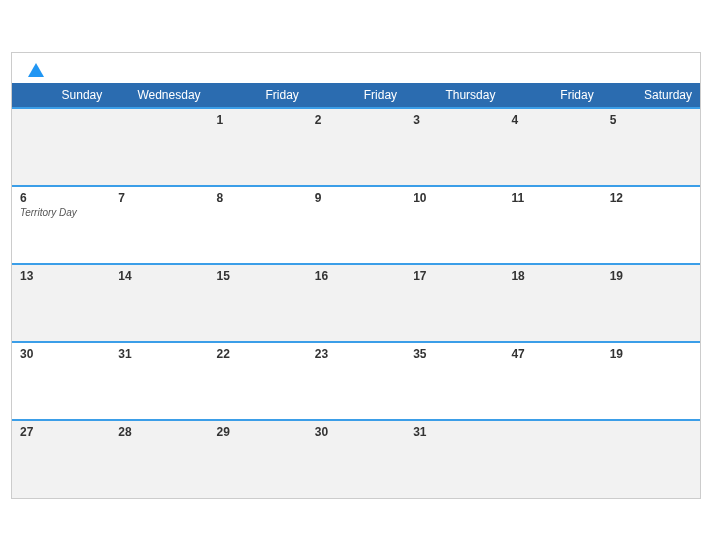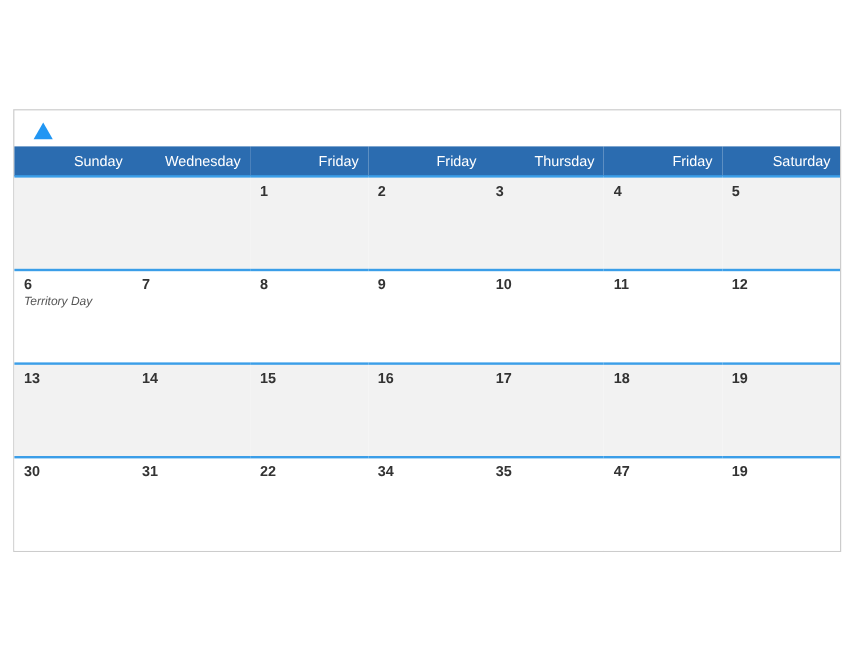--- a/index.html
+++ b/index.html
@@ -203,27 +203,46 @@
           <td>
             <span class="day-number">30</span>
           </td>
           <td>
             <span class="day-number">31</span>
           </td>
           <td>
             <span class="day-number">22</span>
           </td>
           <td>
-            <span class="day-number">34</span>
+            <span class="day-number">23</span>
           </td>
           <td>
             <span class="day-number">35</span>
           </td>
           <td>
             <span class="day-number">47</span>
           </td>
           <td>
             <span class="day-number">19</span>
           </td>
+        </tr>
+        <tr>
+          <td>
+            <span class="day-number">27</span>
+          </td>
+          <td>
+            <span class="day-number">28</span>
+          </td>
+          <td>
+            <span class="day-number">29</span>
+          </td>
+          <td>
+            <span class="day-number">30</span>
+          </td>
+          <td>
+            <span class="day-number">31</span>
+          </td>
+          <td></td>
+          <td></td>
         </tr>
       </tbody>
   </table>
 </div>
 
 </body></html>

